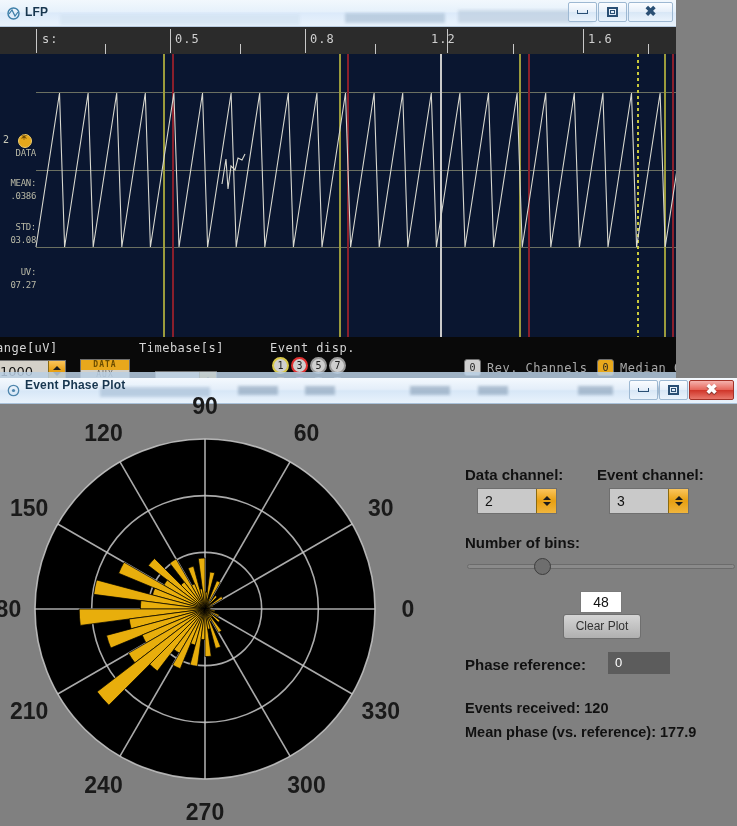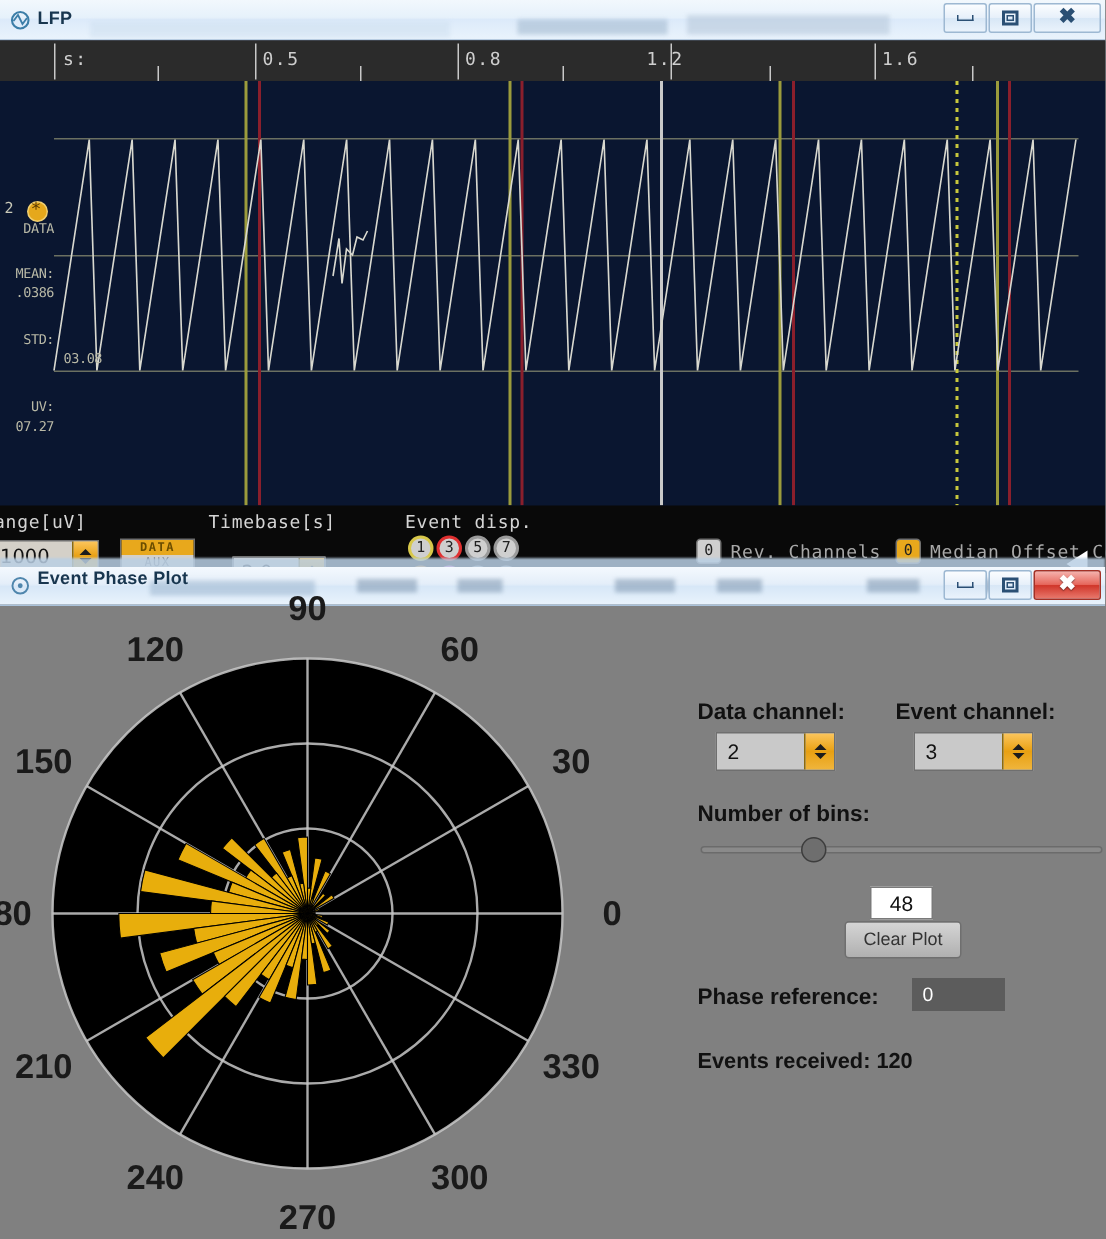--- a/index.html
+++ b/index.html
@@ -13,21 +13,21 @@
     width: 737px;
     height: 826px;
     overflow: hidden;
     background: #808080;
   }
 
   
   #lfp-window {
     position: absolute;
     left: 0; top: 0;
-    width: 737px;
+    width: 676px;
     height: 382px;
     overflow: hidden;
   }
   .win7-titlebar {
     position: absolute;
     left: 0; top: 0;
     width: 100%;
     height: 27px;
     background: linear-gradient(to bottom, #f2f8fd 0%, #e6f1fb 45%, #dceafa 50%, #e9f3fc 100%);
     border-bottom: 1px solid #b7cbe0;
@@ -460,21 +460,21 @@
             <path d="M36.0,193 L59.5,39 L64.6,193 L88.1,39 L93.2,193 L116.7,39 L121.8,193 L145.3,39 L150.4,193 L173.9,39 L179.0,193 L202.5,39 L207.6,193 L231.1,39 L236.2,193 L259.7,39 L264.8,193 L288.3,39 L293.4,193 L316.9,39 L322.0,193 L345.5,39 L350.6,193 L374.1,39 L379.2,193 L402.7,39 L407.8,193 L431.3,39 L436.4,193 L459.9,39 L465.0,193 L488.5,39 L493.6,193 L517.1,39 L522.2,193 L545.7,39 L550.8,193 L574.3,39 L579.4,193 L602.9,39 L608.0,193 L631.5,39 L636.6,193 L660.1,39 L665.2,193 L688.7,39 L693.8,193 L717.3,39 " fill="none" stroke="#d8d8cf" stroke-width="1.1"></path>
             <path d="M222,130 L226,105 L228,135 L231,112 L235,116 L238,104 L242,106 L245,100" fill="none" stroke="#d8d8cf" stroke-width="1.1"></path>
           </svg>
 
         <div class="chan-num">2</div>
         <div class="chan-badge"></div>
         <div class="stats" style="top:94px;">DATA</div>
         <div class="stats" style="top:124px;">MEAN:</div>
         <div class="stats" style="top:137px;">.0386</div>
         <div class="stats" style="top:168px;">STD:</div>
-        <div class="stats" style="top:181px;padding-left:32px;">03.08</div>
+        <div class="stats" style="top:181px;">03.08</div>
         <div class="stats" style="top:213px;">UV:</div>
         <div class="stats" style="top:226px;">07.27</div>
       </div>
 
       <div class="lfp-controls">
         <div class="ctl-label" style="left:-4px;top:4px;">ange[uV]</div>
         <div class="spinbox" style="left:-6px;top:23px;width:72px;">
           <span class="val">1000</span>
           <span class="spin-arrows">
               <i class="ar-up"></i>
@@ -667,15 +667,16 @@
       <div class="slider-track" style="left:467px;top:160px;width:268px;"></div>
       <div class="slider-knob" id="bins-knob" style="top: 154px; left: 534.04px;"></div>
       <div class="bins-box" style="left:580px;top:173px;margin-top:14px;">48</div>
 
       <div class="clear-btn" style="left:563px;top:210px;">Clear Plot</div>
 
       <div class="ctrl-h" style="left:465px;top:252px;">Phase reference:</div>
       <div class="phase-ref-box" style="left:608px;top:248px;">0</div>
 
       <div class="stat-line" style="left:465px;top:296px;">Events received: 120</div>
+      <div class="stat-line" style="left:465px;top:320px;">Mean phase (vs. reference): 177.9</div>
     </div>
   </div>
 </div>
 
 </body></html>

